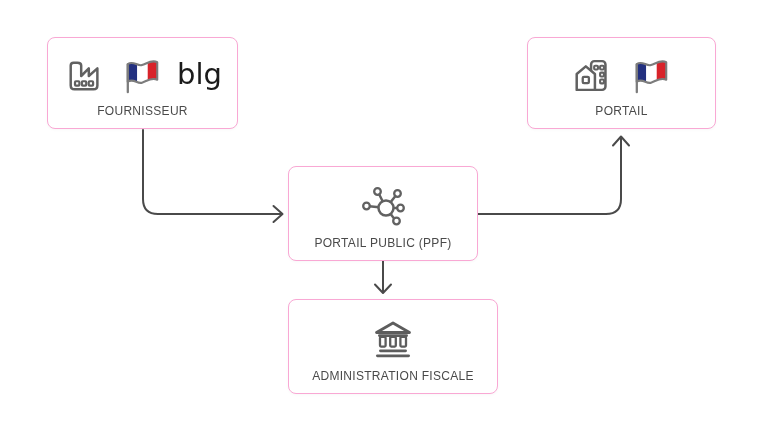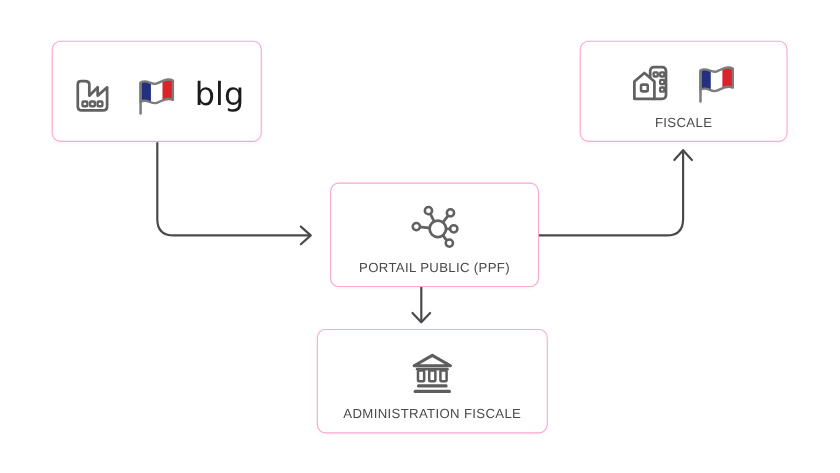--- a/index.html
+++ b/index.html
@@ -15,21 +15,21 @@
     box-sizing:border-box;
   }
   .node .icons { flex:1; display:flex; align-items:center; justify-content:center; gap:13px; padding-top:8px; }
   .node .label {
     font-size:12px; color:#4a4a4a; letter-spacing:0.3px;
     padding-bottom:11px; white-space:nowrap; line-height:1;
   }
 
   #node-fournisseur { left:47px;  top:37px;  width:191px; height:92px; }
   #node-acheteur    { left:527px; top:37px;  width:189px; height:92px; }
-  #node-portail     { left:300px; top:166px; width:190px; height:95px; }
+  #node-portail     { left:288px; top:166px; width:190px; height:95px; }
   #node-admin       { left:288px; top:299px; width:210px; height:95px; }
 
   .logo {
     font-family:"DejaVu Sans", sans-serif;
     font-size:29px; font-weight:500; color:#1b1b1b;
     line-height:1; margin-top:-3px;
   }
   svg.icon { display:block; }
 </style>
 </head>
@@ -76,20 +76,21 @@
         <g clip-path="url(#flagclip-a)">
           <rect x="7" y="2" width="11" height="28" fill="#23307f"></rect>
           <rect x="18" y="2" width="11" height="28" fill="#ffffff"></rect>
           <rect x="29" y="2" width="11" height="28" fill="#d8232a"></rect>
         </g>
         <path d="M8,8.5 C14,4.5 18,11 23,9.5 C28,8 33,3.5 39,6.5 L39,25 C33,22 28,26.5 23,28 C18,29.5 14,23 8,27 Z" fill="none" stroke="#7c7c7c" stroke-width="2.2" stroke-linejoin="round"></path>
         <line x1="8.1" y1="9" x2="8.1" y2="38" stroke="#7c7c7c" stroke-width="2.4" stroke-linecap="round"></line>
       </svg>
       <span class="logo">blg</span>
     </div>
+    <div class="label">FOURNISSEUR</div>
   </div>
 
   <div class="node" id="node-acheteur">
     <div class="icons">
       <svg class="icon" width="46" height="41" viewBox="0 0 48 42">
         <g stroke="#616161" stroke-linejoin="round" stroke-linecap="round">
           <rect x="22" y="6" width="15" height="30" rx="3.5" fill="none" stroke-width="2.6"></rect>
           <rect x="25.2" y="10.8" width="4" height="4" rx="1" fill="none" stroke-width="2.2"></rect>
           <rect x="31.4" y="10.8" width="4" height="4" rx="1" fill="none" stroke-width="2.2"></rect>
           <rect x="31.4" y="18" width="4" height="4" rx="1" fill="none" stroke-width="2.2"></rect>
@@ -106,21 +107,21 @@
         </defs>
         <g clip-path="url(#flagclip-b)">
           <rect x="7" y="2" width="11" height="28" fill="#23307f"></rect>
           <rect x="18" y="2" width="11" height="28" fill="#ffffff"></rect>
           <rect x="29" y="2" width="11" height="28" fill="#d8232a"></rect>
         </g>
         <path d="M8,8.5 C14,4.5 18,11 23,9.5 C28,8 33,3.5 39,6.5 L39,25 C33,22 28,26.5 23,28 C18,29.5 14,23 8,27 Z" fill="none" stroke="#7c7c7c" stroke-width="2.2" stroke-linejoin="round"></path>
         <line x1="8.1" y1="9" x2="8.1" y2="38" stroke="#7c7c7c" stroke-width="2.4" stroke-linecap="round"></line>
       </svg>
     </div>
-    <div class="label">FISCALE</div>
+    <div class="label">PORTAIL</div>
   </div>
 
   <div class="node" id="node-portail">
     <div class="icons">
       <svg class="icon" width="46" height="42" viewBox="0 0 46 42">
         <g stroke="#616161" stroke-width="2.5" stroke-linecap="round">
           <line x1="26" y1="23" x2="18" y2="7"></line>
           <line x1="26" y1="23" x2="37" y2="9"></line>
           <line x1="26" y1="23" x2="7" y2="21"></line>
           <line x1="26" y1="23" x2="40" y2="23"></line>

